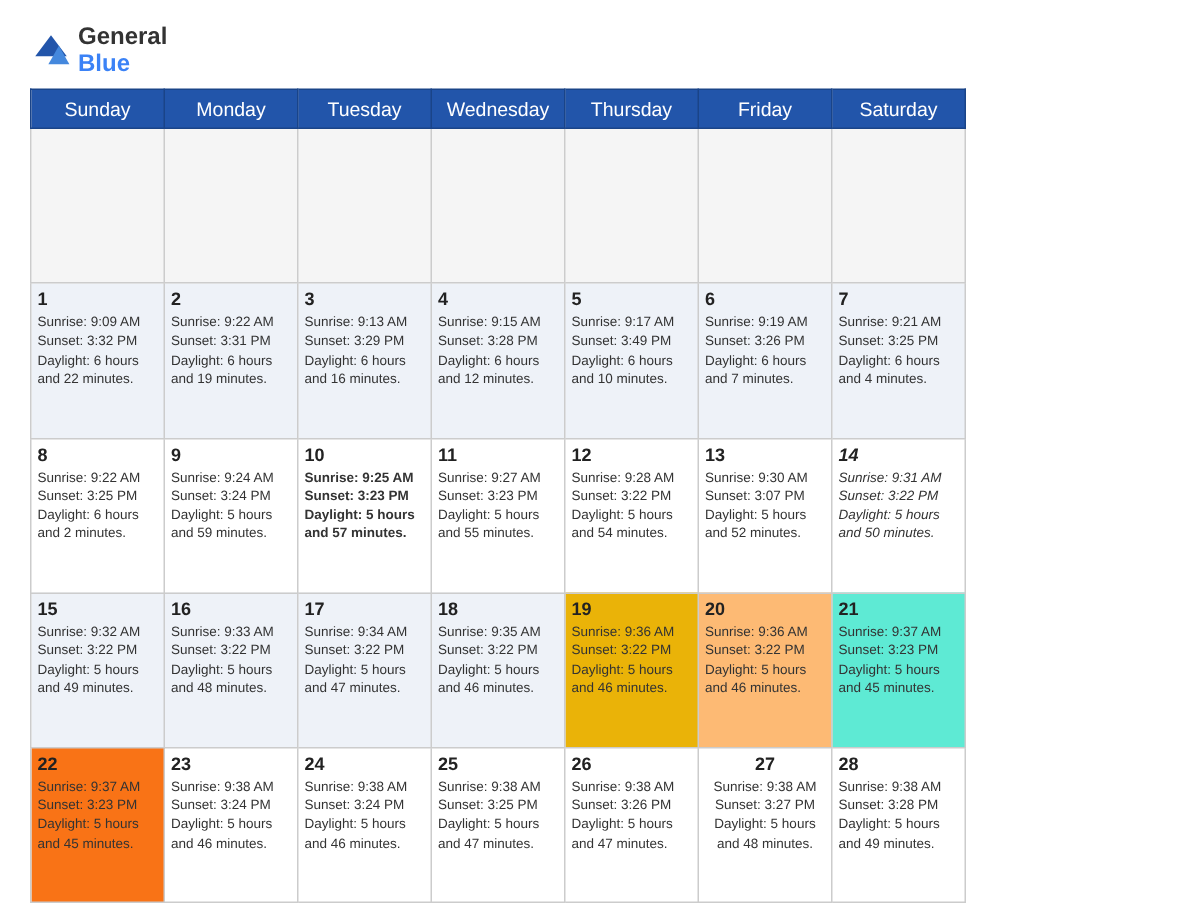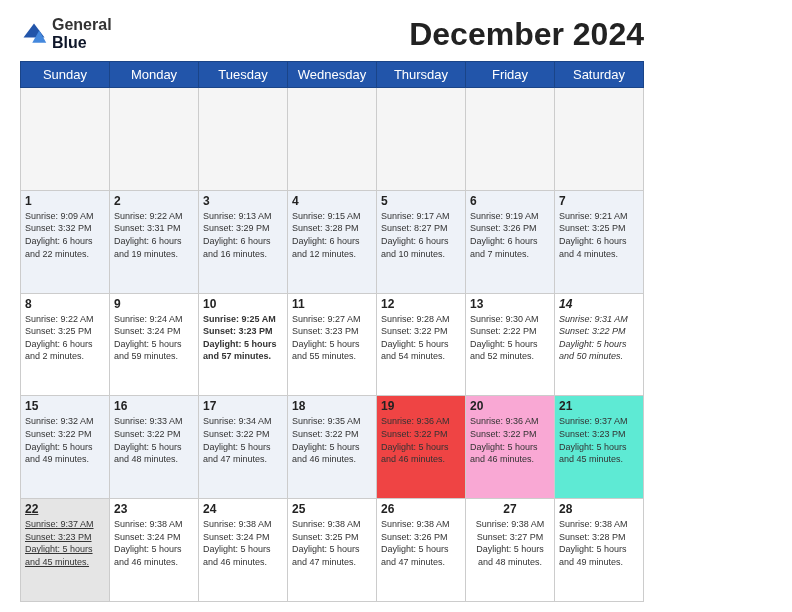--- a/index.html
+++ b/index.html
@@ -34,21 +34,21 @@
       line-height: 1.1;
     }
     .logo-general {
       font-size: 16px;
       font-weight: bold;
       color: #333;
     }
     .logo-blue {
       font-size: 16px;
       font-weight: bold;
-      color: #0f172a;
+      color: #3b82f6;
     }
     .logo-icon {
       width: 28px;
       height: 28px;
     }
     .title-block {
       text-align: right;
     }
     .main-title {
       font-size: 32px;
@@ -109,21 +109,20 @@
       <svg class="logo-icon" viewBox="0 0 32 32">
         <polygon points="16,4 28,20 4,20" fill="#2255aa"></polygon>
         <polygon points="22,12 30,26 14,26" fill="#4488dd"></polygon>
       </svg>
       <div class="logo-text">
         <span class="logo-general">General</span>
         <span class="logo-blue">Blue</span>
       </div>
     </div>
     <div class="title-block">
-      <div class="main-title">December 2024</div>
     </div>
   </div>
 
   <table class="calendar">
     <thead>
       <tr>
         <th>Sunday</th>
         <th>Monday</th>
         <th>Tuesday</th>
         <th>Wednesday</th>
@@ -167,21 +166,21 @@
           <td style="background: rgb(238, 242, 248);">
             <span class="day-num">4</span>
             <div class="day-info" style="white-space: pre-line;">Sunrise: 9:15 AM
 Sunset: 3:28 PM
 Daylight: 6 hours
 and 12 minutes.</div>
           </td>
           <td style="background: rgb(238, 242, 248);">
             <span class="day-num">5</span>
             <div class="day-info" style="white-space: pre-line;">Sunrise: 9:17 AM
-Sunset: 8:27 PM
+Sunset: 3:49 PM
 Daylight: 6 hours
 and 10 minutes.</div>
           </td>
           <td style="background: rgb(238, 242, 248);">
             <span class="day-num">6</span>
             <div class="day-info" style="white-space: pre-line;">Sunrise: 9:19 AM
 Sunset: 3:26 PM
 Daylight: 6 hours
 and 7 minutes.</div>
           </td>
@@ -225,21 +224,21 @@
           <td style="background: rgb(255, 255, 255);">
             <span class="day-num">12</span>
             <div class="day-info" style="white-space: pre-line;">Sunrise: 9:28 AM
 Sunset: 3:22 PM
 Daylight: 5 hours
 and 54 minutes.</div>
           </td>
           <td style="background: rgb(255, 255, 255);">
             <span class="day-num">13</span>
             <div class="day-info" style="white-space: pre-line;">Sunrise: 9:30 AM
-Sunset: 2:22 PM
+Sunset: 3:07 PM
 Daylight: 5 hours
 and 52 minutes.</div>
           </td>
           <td style="background: rgb(255, 255, 255); font-style: italic;">
             <span class="day-num">14</span>
             <div class="day-info" style="white-space: pre-line;">Sunrise: 9:31 AM
 Sunset: 3:22 PM
 Daylight: 5 hours
 and 50 minutes.</div>
           </td>
@@ -266,44 +265,44 @@
 Daylight: 5 hours
 and 47 minutes.</div>
           </td>
           <td style="background: rgb(238, 242, 248);">
             <span class="day-num">18</span>
             <div class="day-info" style="white-space: pre-line;">Sunrise: 9:35 AM
 Sunset: 3:22 PM
 Daylight: 5 hours
 and 46 minutes.</div>
           </td>
-          <td style="background: #ef4444;">
+          <td style="background: #eab308;">
             <span class="day-num">19</span>
             <div class="day-info" style="white-space: pre-line;">Sunrise: 9:36 AM
 Sunset: 3:22 PM
 Daylight: 5 hours
 and 46 minutes.</div>
           </td>
-          <td style="background: #f9a8d4;">
+          <td style="background: #fdba74;">
             <span class="day-num">20</span>
             <div class="day-info" style="white-space: pre-line;">Sunrise: 9:36 AM
 Sunset: 3:22 PM
 Daylight: 5 hours
 and 46 minutes.</div>
           </td>
           <td style="background: #5eead4;">
             <span class="day-num">21</span>
             <div class="day-info" style="white-space: pre-line;">Sunrise: 9:37 AM
 Sunset: 3:23 PM
 Daylight: 5 hours
 and 45 minutes.</div>
           </td>
         </tr>
         <tr>
-          <td style="background: #e5e5e5; text-decoration: underline;">
+          <td style="background: #f97316;">
             <span class="day-num">22</span>
             <div class="day-info" style="white-space: pre-line;">Sunrise: 9:37 AM
 Sunset: 3:23 PM
 Daylight: 5 hours
 and 45 minutes.</div>
           </td>
           <td style="background: rgb(255, 255, 255);">
             <span class="day-num">23</span>
             <div class="day-info" style="white-space: pre-line;">Sunrise: 9:38 AM
 Sunset: 3:24 PM

